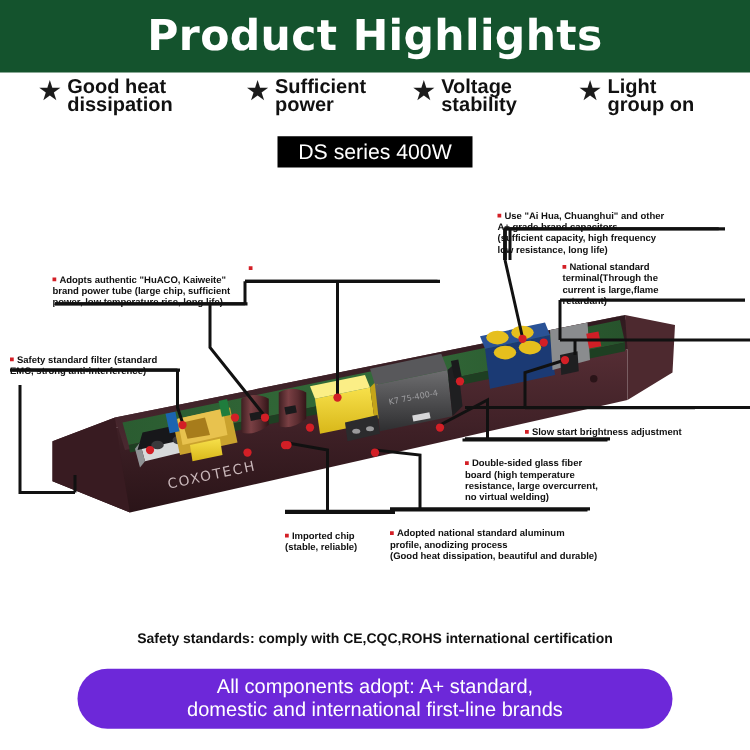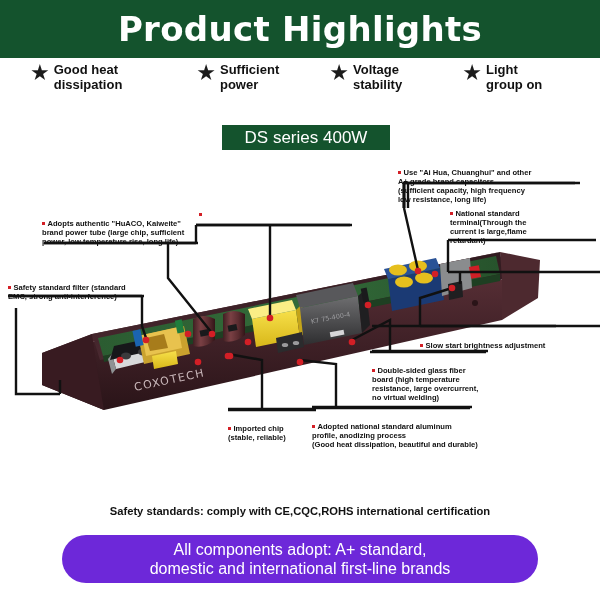--- a/index.html
+++ b/index.html
@@ -24,29 +24,29 @@
     position:absolute;left:0;top:62px;width:600px;height:44px;
     display:flex;align-items:flex-start;
   }
   .star-item{display:flex;align-items:flex-start;gap:4px;}
   .star-item.s1{width:175px;padding-left:30px;}
   .star-item.s2{width:140px;}
   .star-item.s3{width:140px;}
   .star-item.s4{width:145px;}
   .star-glyph{color:#1b1b1b;font-size:22px;line-height:20px;margin-top:1px;}
   .star-label{
-    color:#111;font-size:13px;font-weight:bold;line-height:15px;
+    color:#111;font-size:16px;font-weight:bold;line-height:15px;
     white-space:pre-line;font-family:"Liberation Sans", sans-serif;
   }
   .star-item.s4 .star-label{text-align:left;}
 
   
   .series-badge{
-    position:absolute;left:222px;top:125px;width:168px;height:25px;
-    background:#14532d;color:#fff;display:flex;align-items:center;justify-content:center;
+    position:absolute;left:222px;top:109px;width:156px;height:25px;
+    background:#000000;color:#fff;display:flex;align-items:center;justify-content:center;
     font-size:17px;font-weight:normal;font-family:"Liberation Sans", sans-serif;
   }
 
   
   .diagram{position:absolute;left:0;top:148px;width:600px;height:345px;}
   .diagram svg{position:absolute;left:0;top:0;}
 
   
   .callout{
     position:absolute;font-size:7.6px;font-weight:bold;color:#111;line-height:9.1px;

